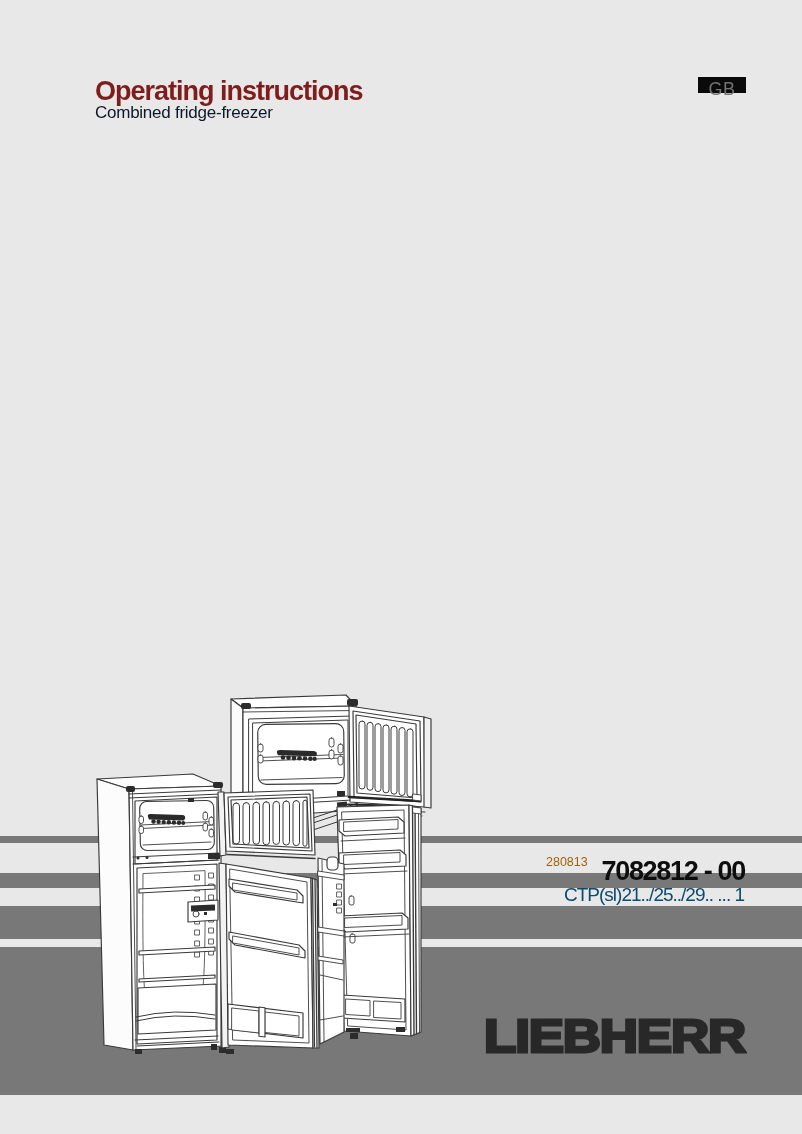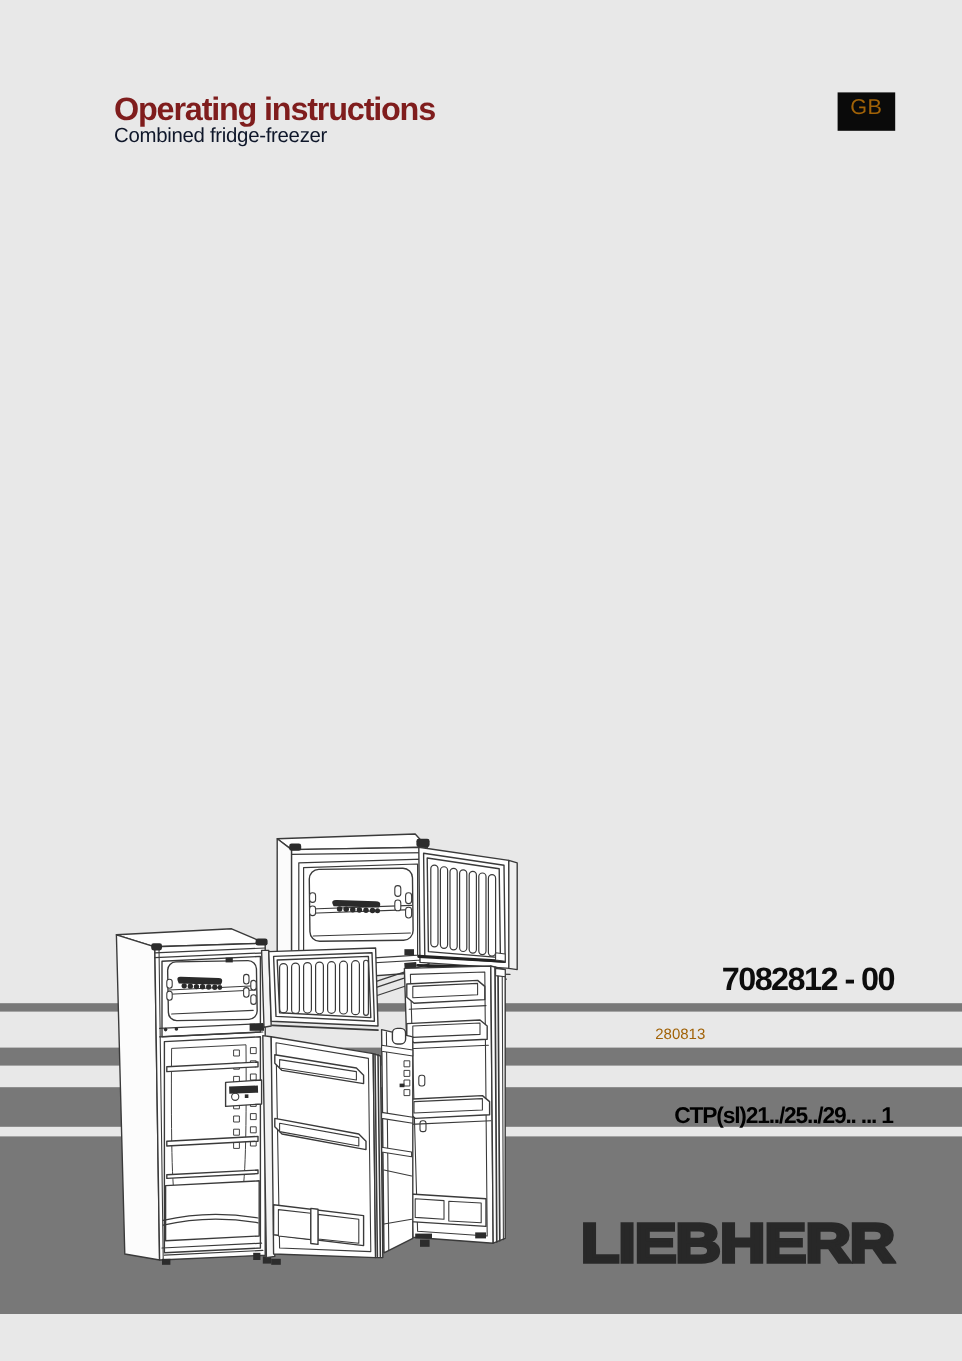--- a/index.html
+++ b/index.html
@@ -292,24 +292,24 @@
 <rect x="293" y="800.6" width="6.5" height="45" rx="3.2"></rect>
 <rect x="303" y="800.2" width="4" height="46" rx="2"></rect>
 </g>
 </g>
 </svg>
 
 <div class="abs" style="left:95px;top:76px;font-size:27px;font-weight:bold;color:#7f1d1d;letter-spacing:-1px;">Operating instructions</div>
 
 <div class="abs" style="left:95px;top:103px;font-size:17px;color:#0f172a;letter-spacing:-0.25px;">Combined fridge-freezer</div>
 
-<div class="abs" style="left:698px;top:77px;width:48px;height:32px;background:#0a0a0a;color:#a16207;
+<div class="abs" style="left:698px;top:77px;width:48px;height:16px;background:#0a0a0a;color:#737373;
      font-size:18px;text-align:center;line-height:24px;letter-spacing:0.5px;">GB</div>
 
 <div class="abs" style="left:546px;top:855px;font-size:12.5px;color:#a16207;">280813</div>
 
-<div class="abs" style="right:57px;top:801px;font-size:27px;font-weight:bold;color:#0d0d0d;letter-spacing:-1.3px;">7082812 - 00</div>
-
-<div class="abs" style="right:58px;top:920px;font-size:19px;font-weight:bold;color:#000000;letter-spacing:-1px;">CTP(sl)21../25../29.. ... 1</div>
+<div class="abs" style="right:57px;top:856px;font-size:27px;font-weight:bold;color:#0d0d0d;letter-spacing:-1.3px;">7082812 - 00</div>
+
+<div class="abs" style="right:58px;top:884px;font-size:19px;font-weight:normal;color:#0c4a6e;letter-spacing:-1px;">CTP(sl)21../25../29.. ... 1</div>
 
 <svg class="abs" style="left:483px;top:1012px;" width="264" height="46" viewBox="0 0 264 46">
   <text x="1" y="40" font-family="Liberation Sans" font-size="46" font-weight="bold" fill="#282828" stroke="#282828" stroke-width="2.8" letter-spacing="-1" textLength="261" lengthAdjust="spacingAndGlyphs">LIEBHERR</text>
 </svg>
 
 </body></html>

